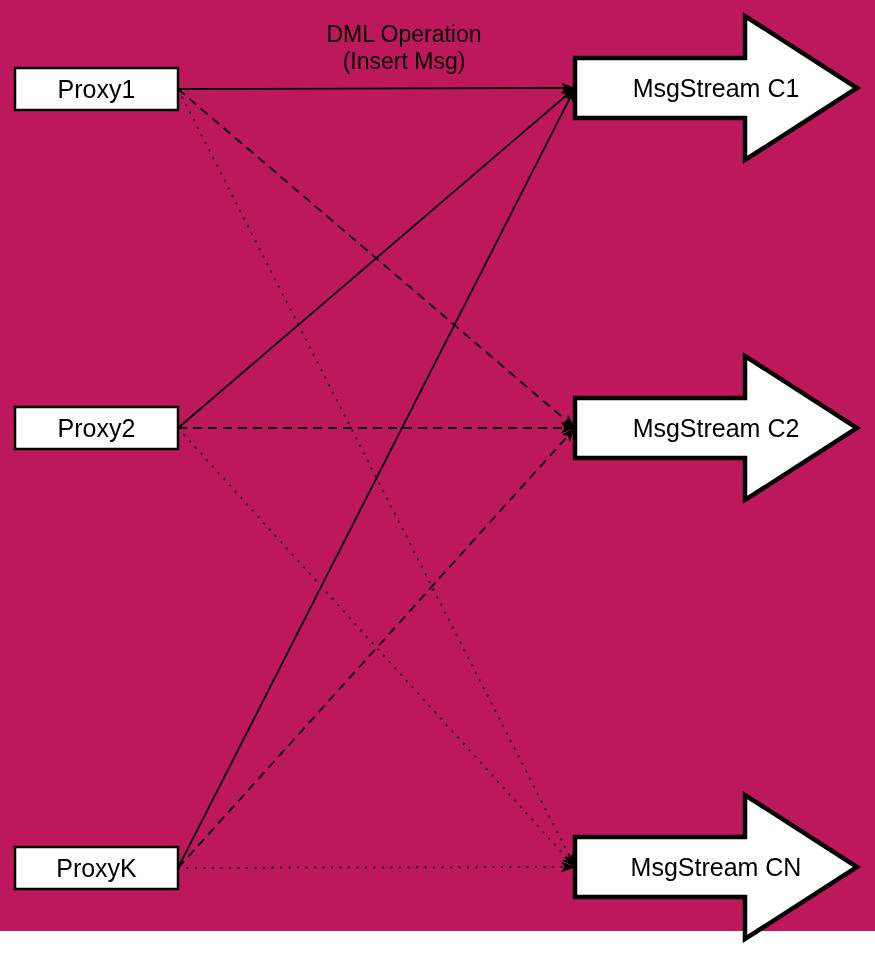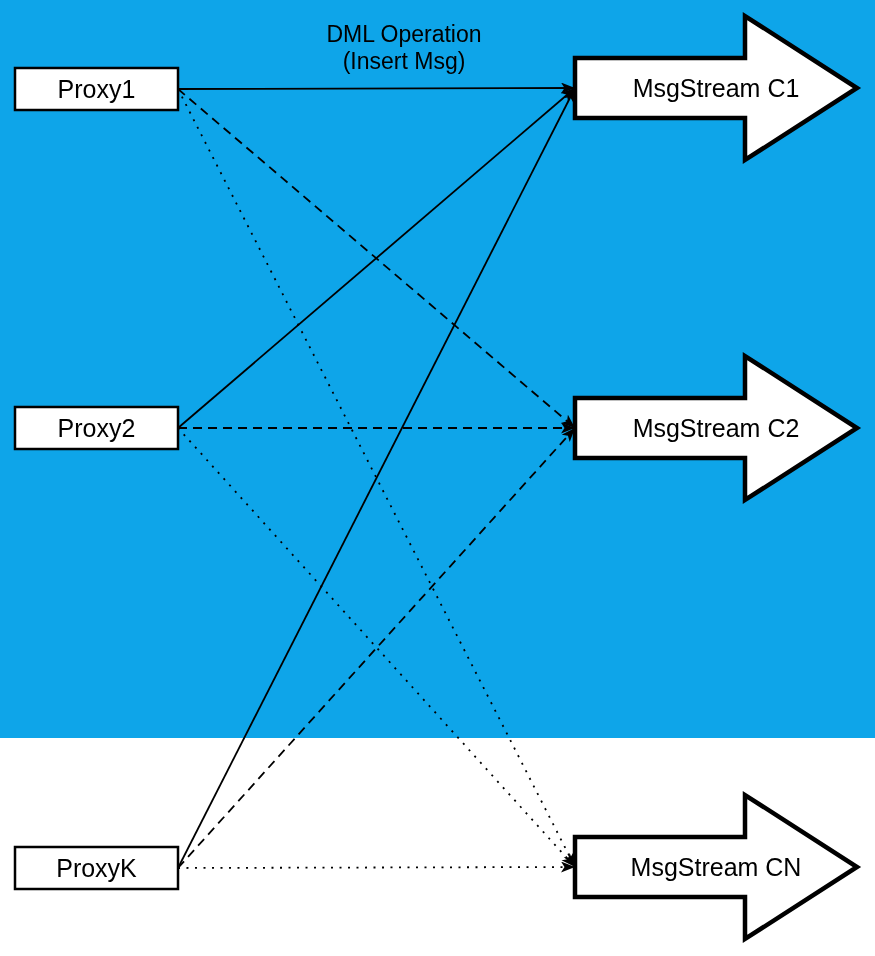--- a/index.html
+++ b/index.html
@@ -7,22 +7,22 @@
     padding: 0;
     background: #ffffff;
     width: 875px;
     height: 956px;
     overflow: hidden;
     font-family: "Liberation Sans", sans-serif;
   }
   .stage {
     position: relative;
     width: 875px;
-    height: 738px;
-    background: #0ea5e9;
+    height: 931px;
+    background: #be185d;
   }
   svg { display: block; }
   .node-shape {
     fill: #ffffff;
     stroke: #000000;
   }
   .proxy-rect { stroke-width: 2.5px; }
   .stream-arrow { stroke-width: 4.5px; stroke-linejoin: miter; }
   .node-label {
     fill: #000000;

